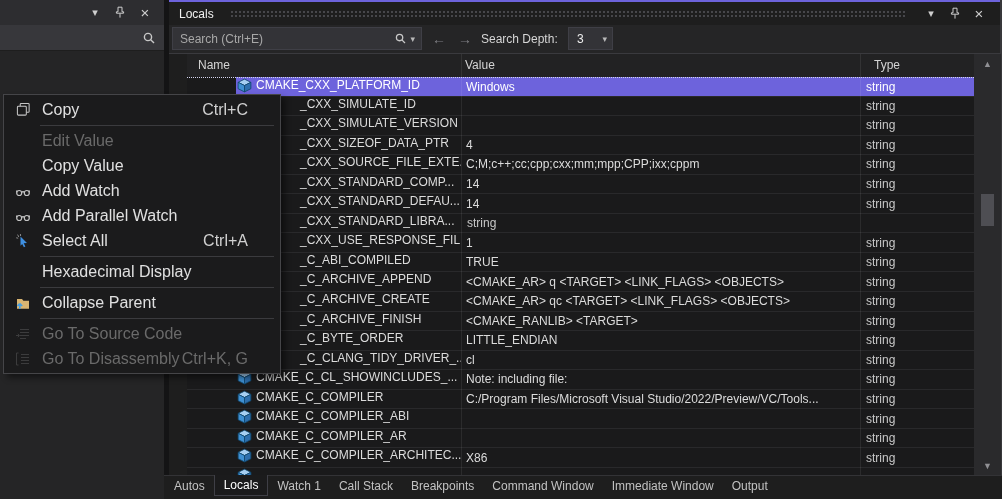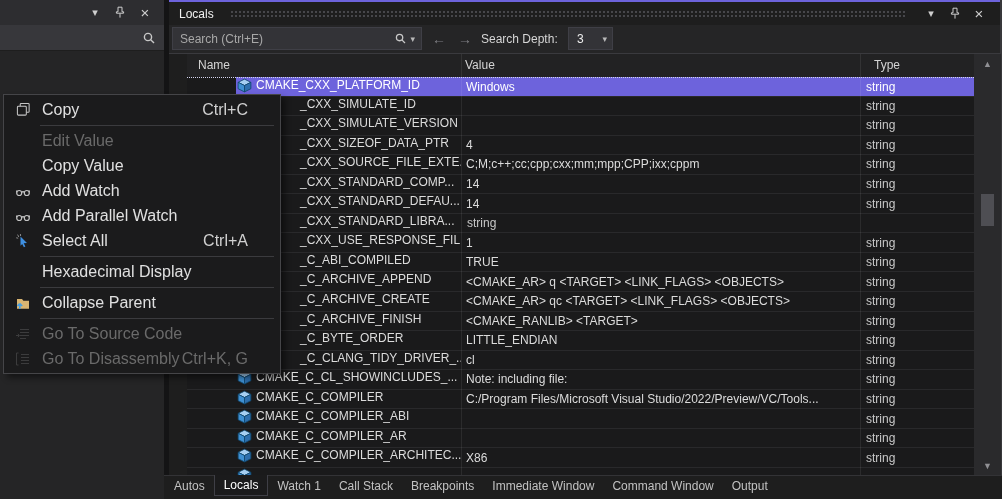--- a/index.html
+++ b/index.html
@@ -500,23 +500,23 @@
       <div class="tab">
     <span>Watch 1</span>
   </div>
       <div class="tab">
     <span>Call Stack</span>
   </div>
       <div class="tab">
     <span>Breakpoints</span>
   </div>
       <div class="tab">
+    <span>Command Window</span>
+  </div>
+      <div class="tab">
     <span>Immediate Window</span>
   </div>
       <div class="tab">
-    <span>Command Window</span>
-  </div>
-      <div class="tab">
     <span>Output</span>
   </div>
     </div>
 
 </div>
 
 </body></html>

